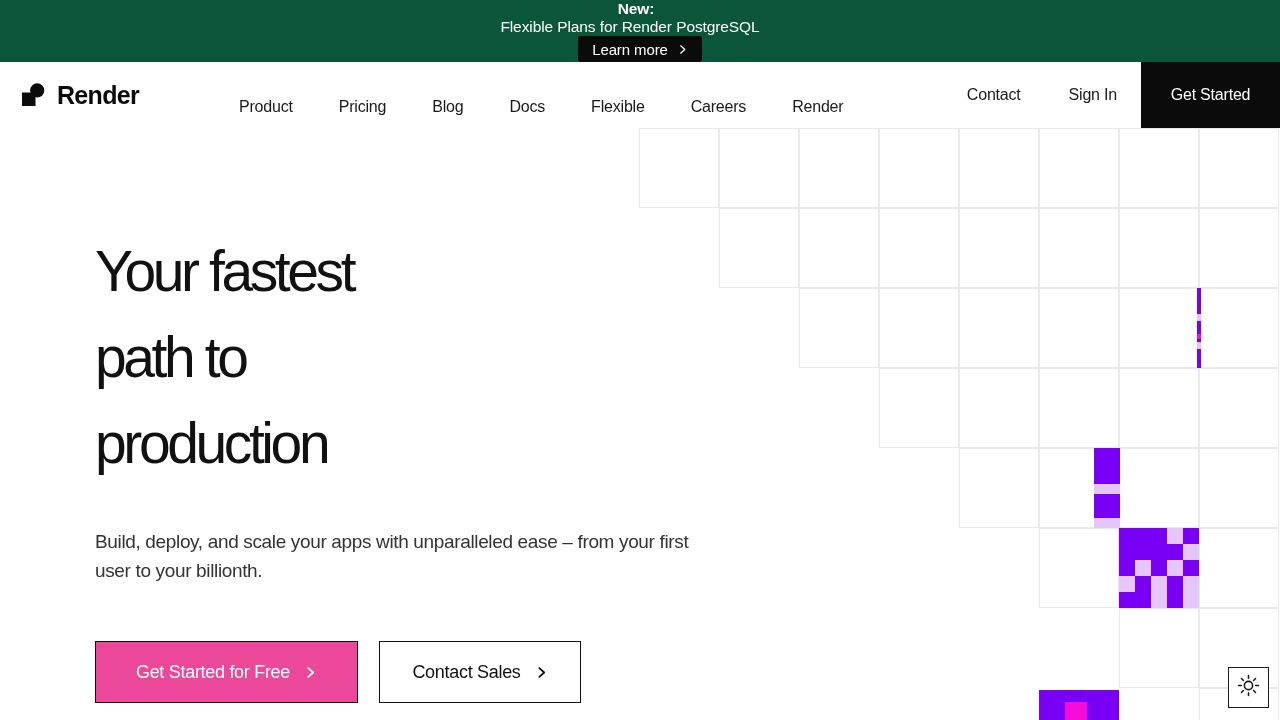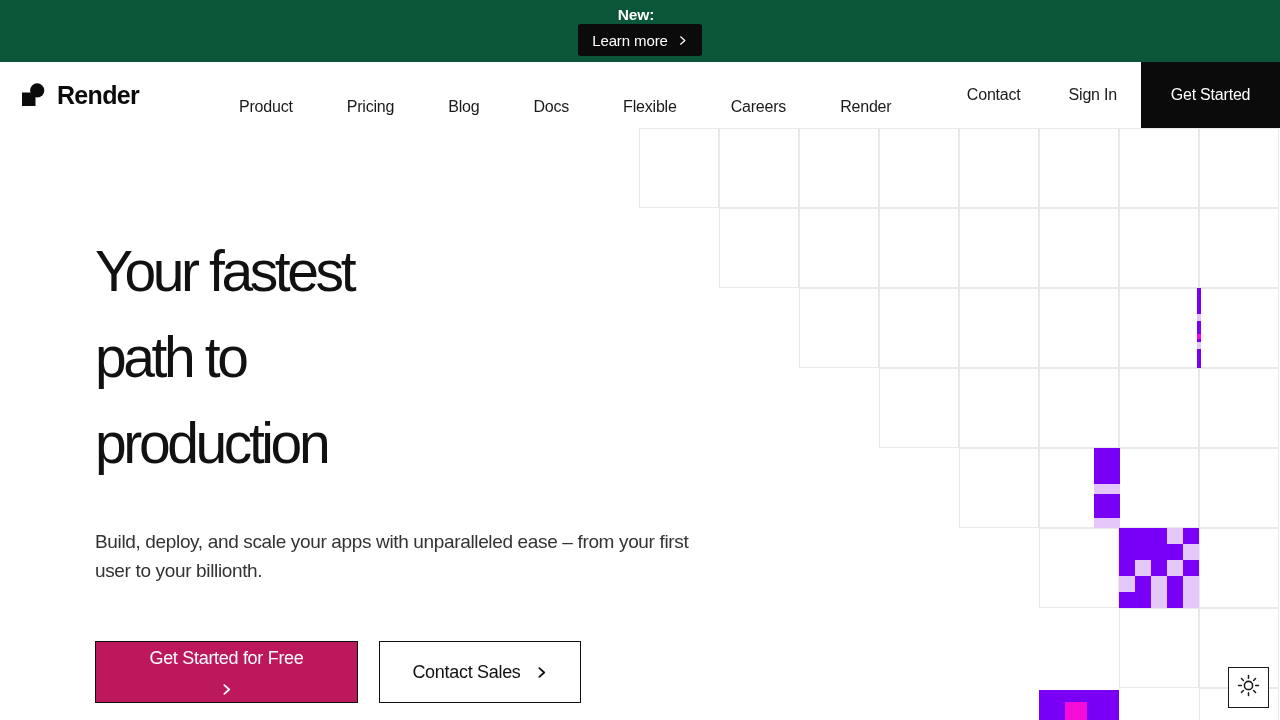--- a/index.html
+++ b/index.html
@@ -54,21 +54,21 @@
     display: flex; align-items: center; gap: 11px;
     margin-left: 20px; cursor: pointer;
   }
   .brand-mark { width: 26px; height: 26px; display: block; }
   .brand-name {
     font-size: 25px; font-weight: 700; color: #0b0b0b;
     letter-spacing: -0.7px;
   }
   .nav-links {
     display: flex; align-items: center;
-    margin-left: 77px; gap: 8px; margin-top: 24px;
+    margin-left: 77px; gap: 0; margin-top: 24px;
   }
   .nav-link {
     font-size: 16px; color: #1a1a1a; font-weight: 400;
     letter-spacing: -0.2px; cursor: pointer;
     padding: 0 23px; white-space: nowrap;
   }
   .nav-right {
     display: flex; align-items: center;
     margin-left: auto; height: 66px;
   }
@@ -110,22 +110,22 @@
   }
   .btn {
     height: 62px;
     display: inline-flex; align-items: center; justify-content: center;
     gap: 14px;
     font-size: 18px; letter-spacing: -0.3px;
     cursor: pointer;
     font-family: "Liberation Sans", sans-serif;
   }
   .btn-primary {
-    background: #be185d; color: #ffffff;
-    border: 1px solid #0b0b0b; width: 263px; flex-direction: column;
+    background: #ec4899; color: #ffffff;
+    border: 1px solid #0b0b0b; width: 263px;
   }
   .btn-secondary {
     background: #ffffff; color: #111111;
     border: 1px solid #111111; width: 202px;
   }
 
   
   .art {
     position: absolute;
     left: 639px; top: 128px;
@@ -154,20 +154,21 @@
     cursor: pointer; z-index: 40;
   }
 </style>
 </head>
 <body>
 
 <div id="page">
 
   <div class="banner">
     <span class="banner-new">New:</span>
+    <span class="banner-text">Flexible Plans for Render PostgreSQL</span>
     <button class="banner-cta">
       <span>Learn more</span>
       <span class="chev">
         <svg width="11" height="11" viewBox="0 0 12 12" fill="none">
           <path d="M4 2 L8.5 6 L4 10" stroke="#ffffff" stroke-width="1.4" stroke-linecap="round" stroke-linejoin="round"></path>
         </svg>
       </span>
     </button>
   </div>
 

